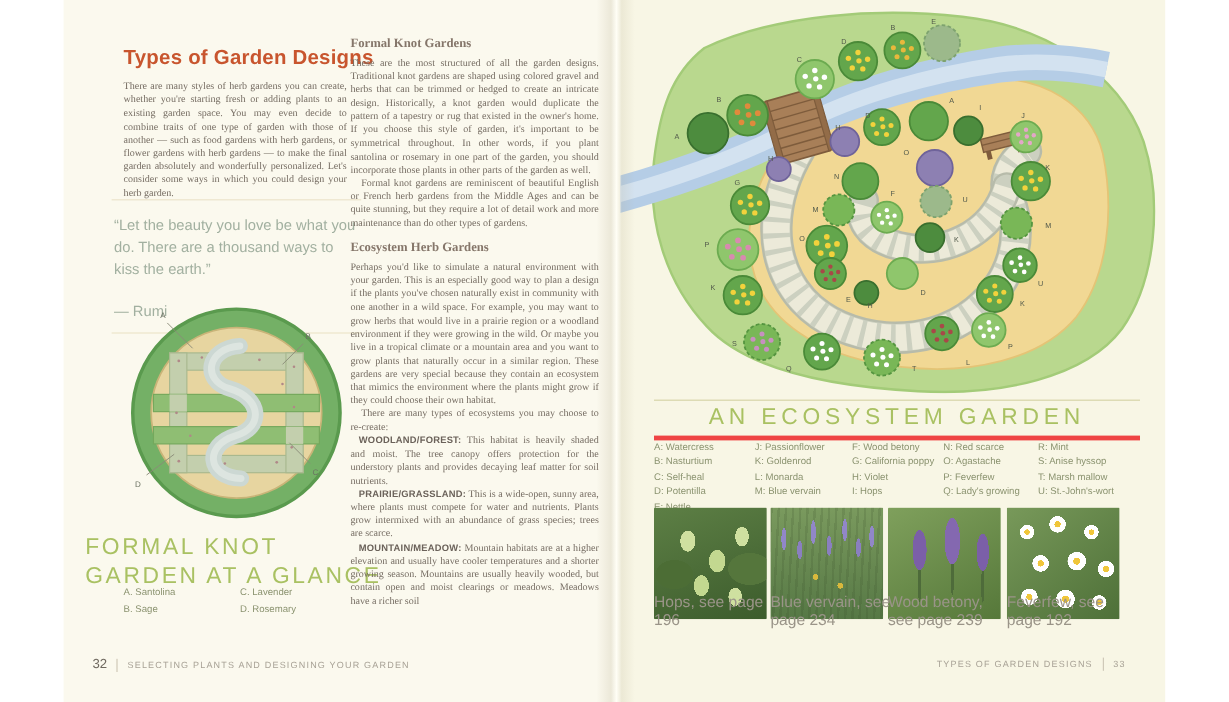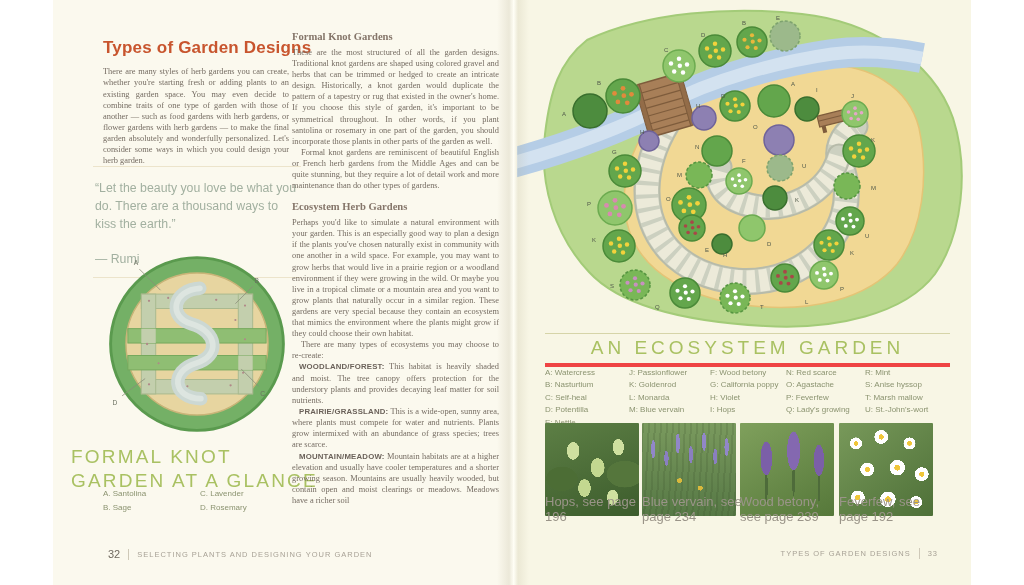--- a/index.html
+++ b/index.html
@@ -31,21 +31,21 @@
   .glance-col.c2{left:82px;margin-left:15px;}
   .col2{position:absolute;left:239px;top:30px;width:207px;}
   .subhead{font-size:10.6px;font-weight:bold;color:#85766a;margin:0 0 3px;}
   .col2 p{margin:0;}
   .col2 p.indent{text-indent:9px;}
   .sec2{margin-top:9px;}
   .habitat{margin:0;text-indent:7px;}
   .habitat b{font-size:7.8px;color:#6b625a;letter-spacing:.2px;font-family:"Liberation Sans",sans-serif;}
 
   .footer{position:absolute;top:548px;font-size:7.5px;letter-spacing:1px;color:#a8a296;}
-  .footer-l{left:24px;display:flex;align-items:center;margin-left:31px;}
+  .footer-l{left:24px;display:flex;align-items:center;}
   .footer-l .pg{font-size:11px;color:#6f695f;letter-spacing:0;}
   .footer .divider{display:inline-block;width:1px;height:11px;background:#cfc9b8;margin:0 8px;}
   .footer-r{right:33px;display:flex;align-items:center;}
 
   
   .illo{position:absolute;left:5px;top:6px;width:446px;height:322px;}
   .plant-label{font:6px "Liberation Sans",sans-serif;fill:#50584a;}
   .knot-label{font:7px "Liberation Sans",sans-serif;fill:#6b7262;}
   .eco-head{position:absolute;left:33px;top:333px;width:405px;text-align:center;color:#a9c162;
      font-size:19px;letter-spacing:4px;border-top:1px solid #d6d4a8;border-bottom:4px solid #ef4444;

